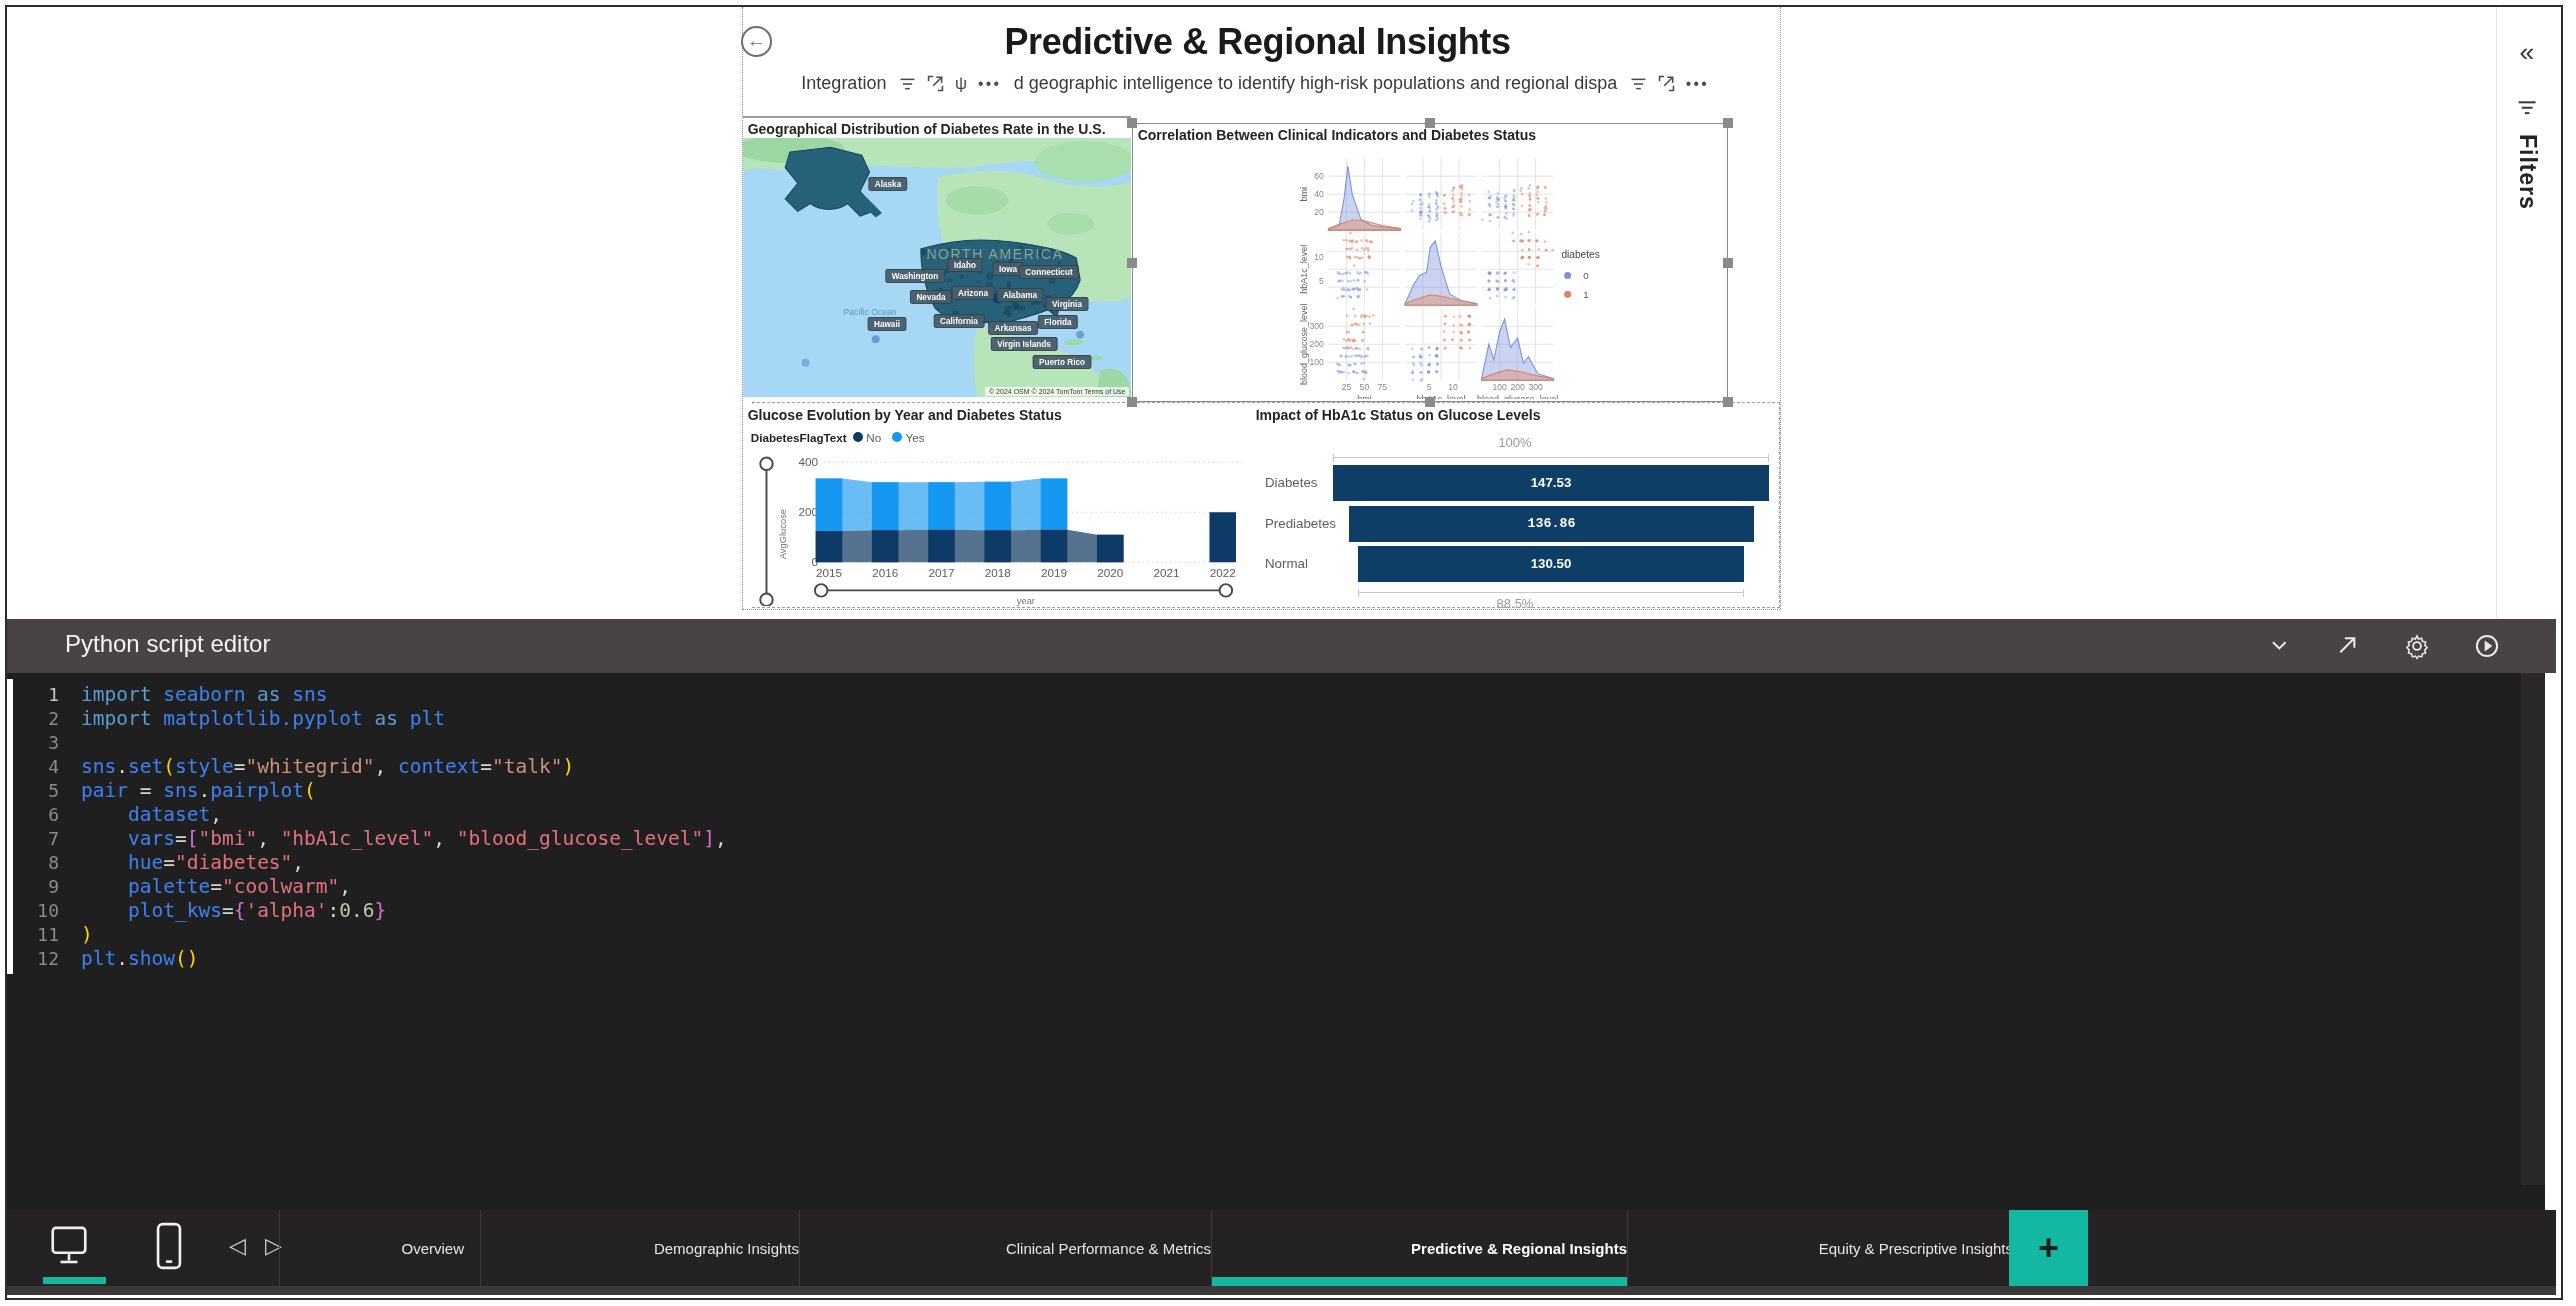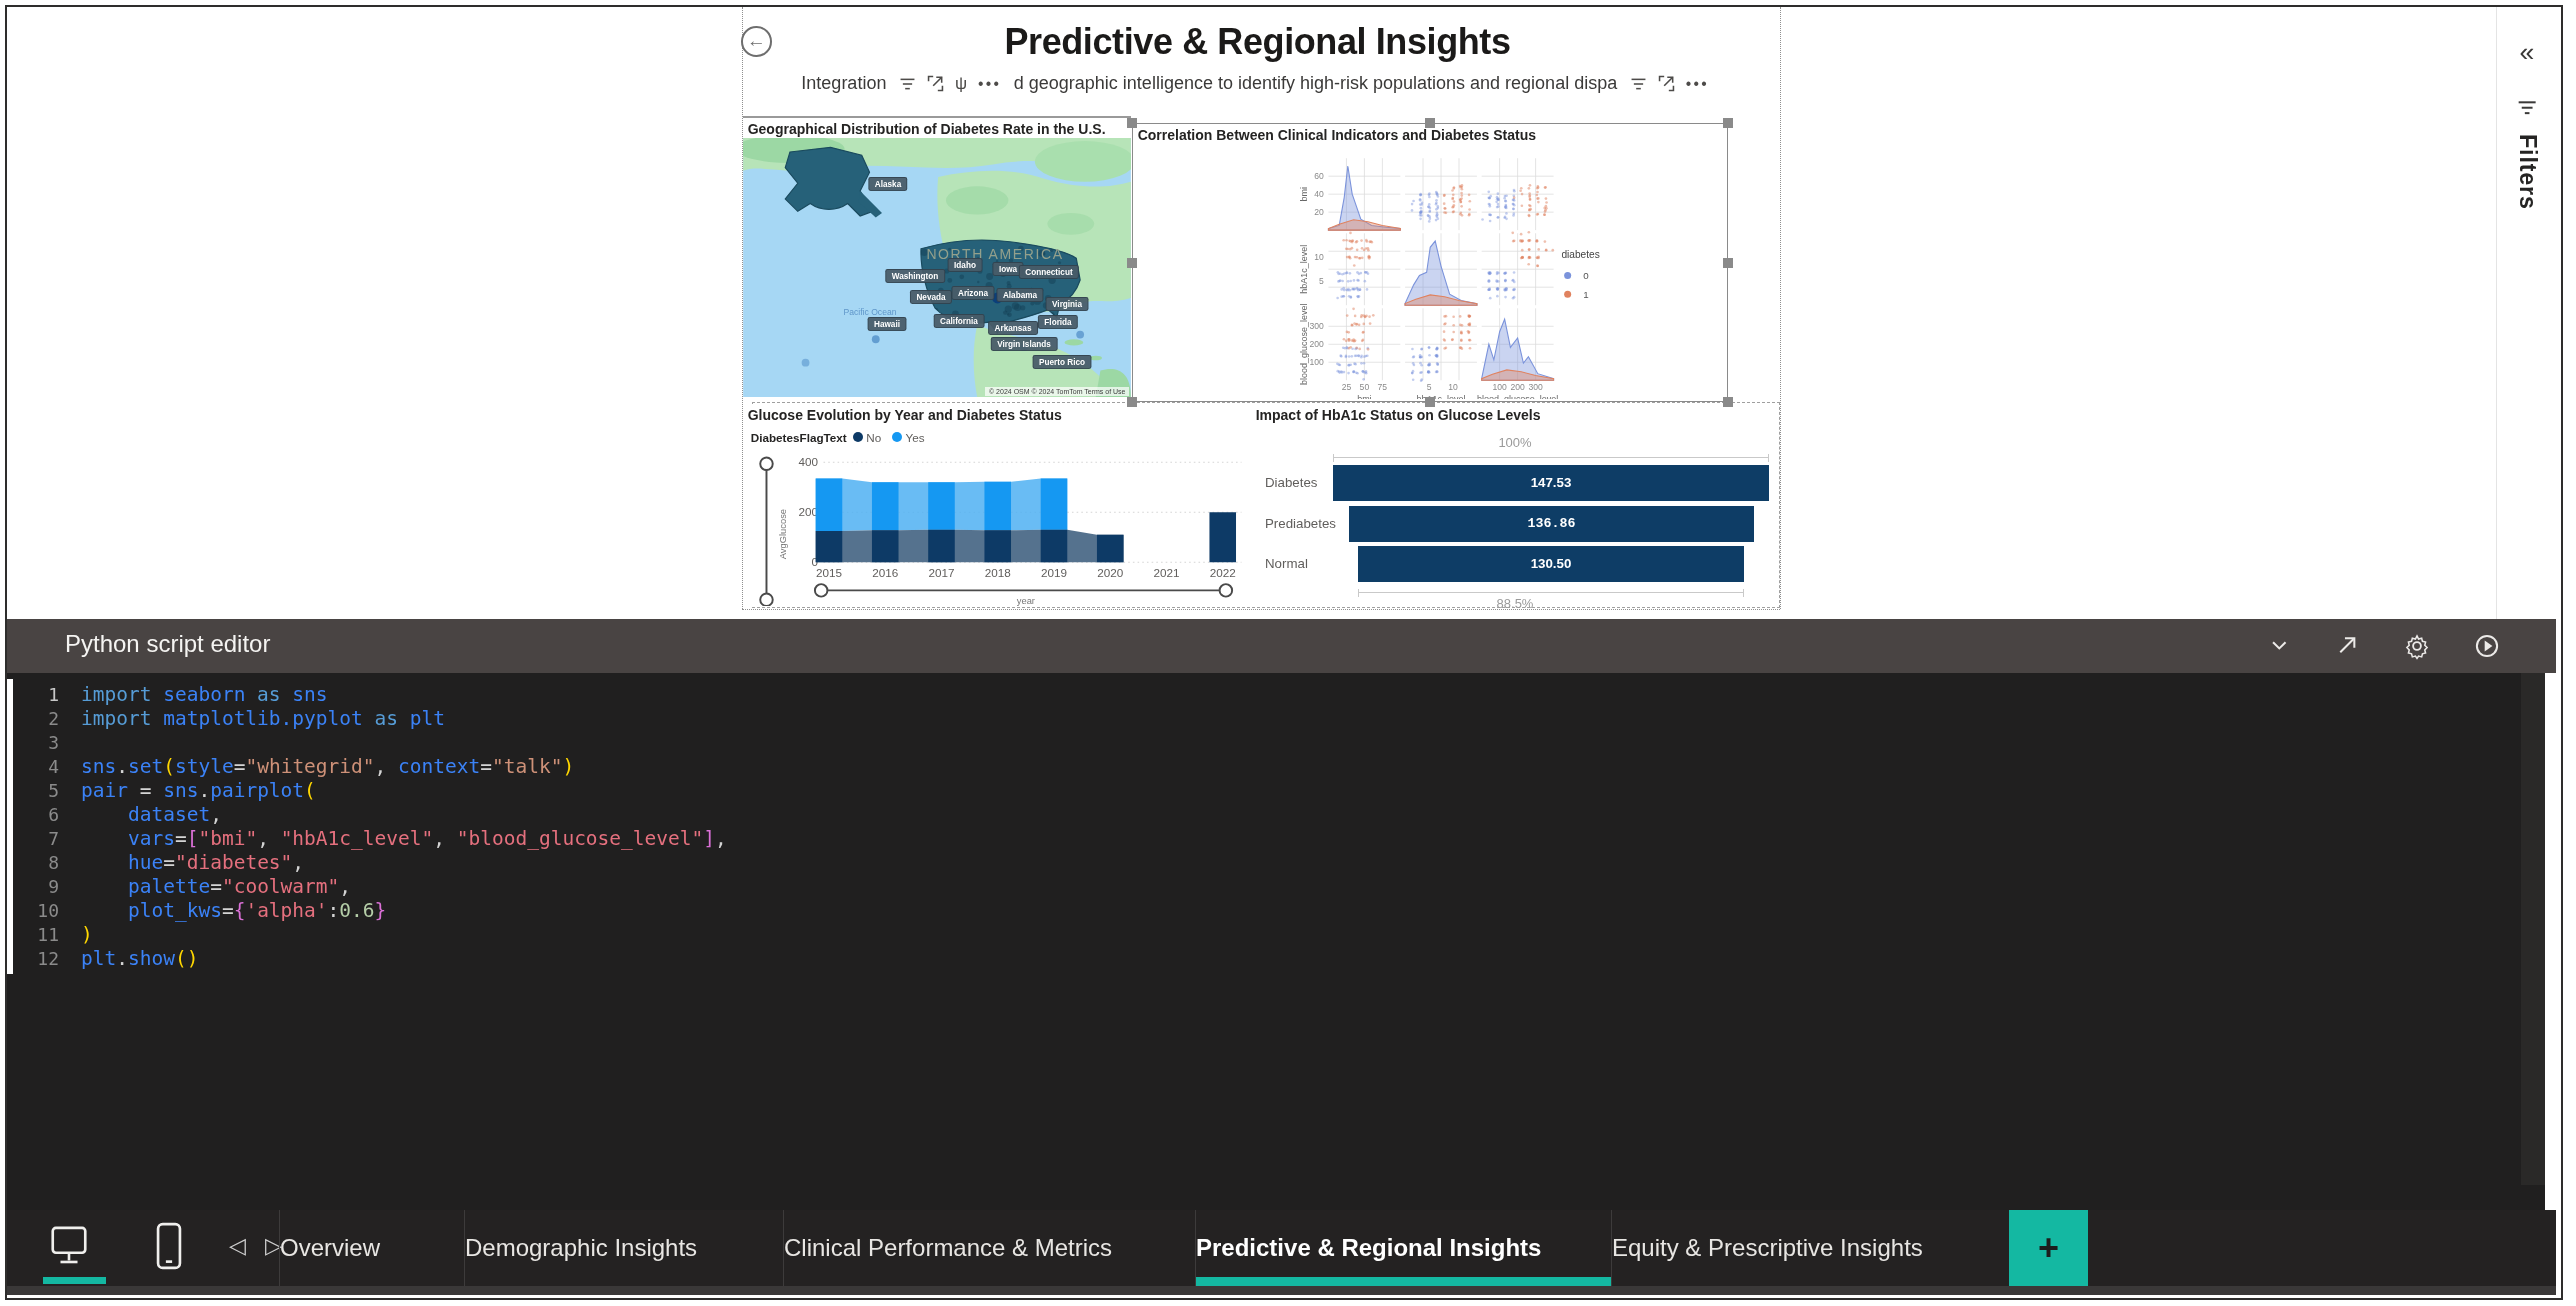--- a/index.html
+++ b/index.html
@@ -79,22 +79,22 @@
   #code-left-strip{position:absolute;left:0;top:6.3px;width:5.5px;height:295px;background:#fff;}
   #code-scroll-col{position:absolute;left:2514px;top:0;width:24px;height:512px;background:#2a2928;}
   #code-scrollbar{position:absolute;left:2538px;top:0;width:11px;height:537px;background:#ffffff;}
   
   #tabbar{position:absolute;left:7px;top:1210px;width:2549px;height:76px;background:#242222;}
   #bottom-strip{position:absolute;left:7px;top:1286px;width:2549px;height:9.4px;background:#3a3838;}
   .viewicon{position:absolute;}
   #monitor-underline{position:absolute;left:36px;top:67px;width:63px;height:7px;}
   .navglyph{position:absolute;top:23.4px;font-size:22px;color:#cfcfcf;}
   #tab-strip{position:absolute;left:272px;top:0;height:76px;display:flex;}
-  .tab{position:relative;height:76px;display:flex;align-items:center;justify-content:flex-start;
-       font-size:24px;color:#e8e6e3;border-left:0.8px solid #3d3b3b;box-sizing:border-box;}
+  .tab{position:relative;height:76px;display:flex;align-items:center;justify-content:flex-end;
+       font-size:15px;color:#e8e6e3;border-left:0.8px solid #3d3b3b;box-sizing:border-box;}
   .tab.active{font-weight:bold;color:#fff;}
   .tab.active .tab-underline{position:absolute;left:0;bottom:0;width:100%;height:8.6px;}
   #add-page-btn{position:absolute;left:2002px;top:0;width:79px;height:76px;display:flex;
        align-items:center;justify-content:center;font-size:36px;font-weight:bold;color:#1d1d1d;}
   text{font-family:"Liberation Sans",sans-serif;}
 </style>
 </head>
 <body>
 
 <div id="app">
@@ -1120,21 +1120,21 @@
           <rect x="5" y="4" width="28" height="56" rx="6"></rect>
           <line x1="15" y1="52" x2="23" y2="52"></line>
         </g>
     </svg>
     <div class="navglyph" style="left:222px;">◁</div>
     <div class="navglyph" style="left:258px;">▷</div>
     <div id="tab-strip">
         <div class="tab" style="width: 185px;">
           <span>Overview</span>
         </div>
-        <div class="tab" style="width: 319px;">
+        <div class="tab" style="width: 319px; margin-left: 16px;">
           <span>Demographic Insights</span>
         </div>
         <div class="tab" style="width: 412px;">
           <span>Clinical Performance &amp; Metrics</span>
         </div>
         <div class="tab active" style="width: 416px;">
           <span>Predictive &amp; Regional Insights</span>
           <span class="tab-underline" style="background: rgb(20, 184, 162);"></span>
         </div>
         <div class="tab" style="width: 386px;">

